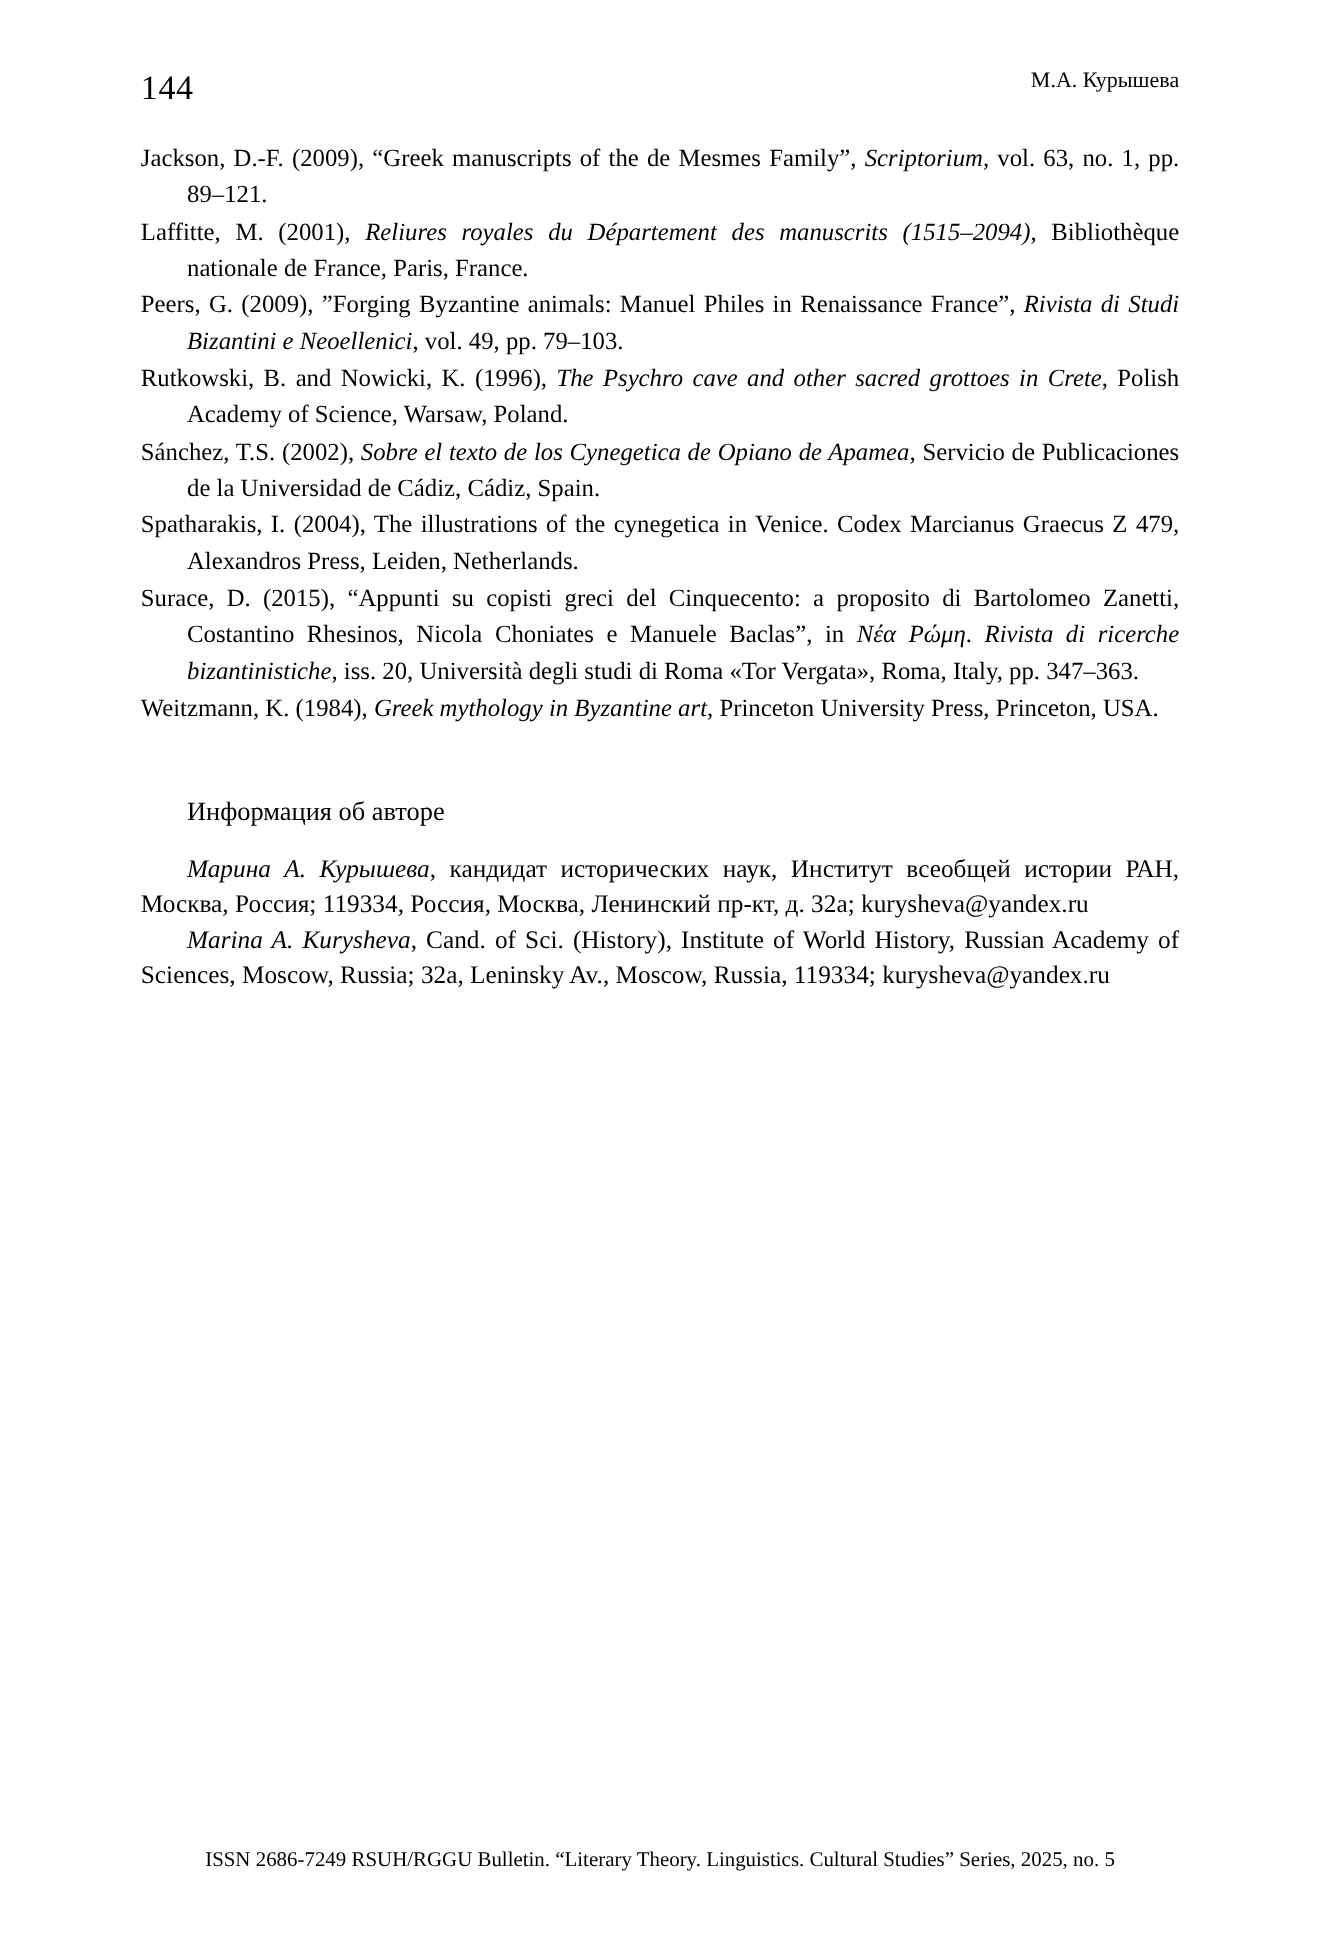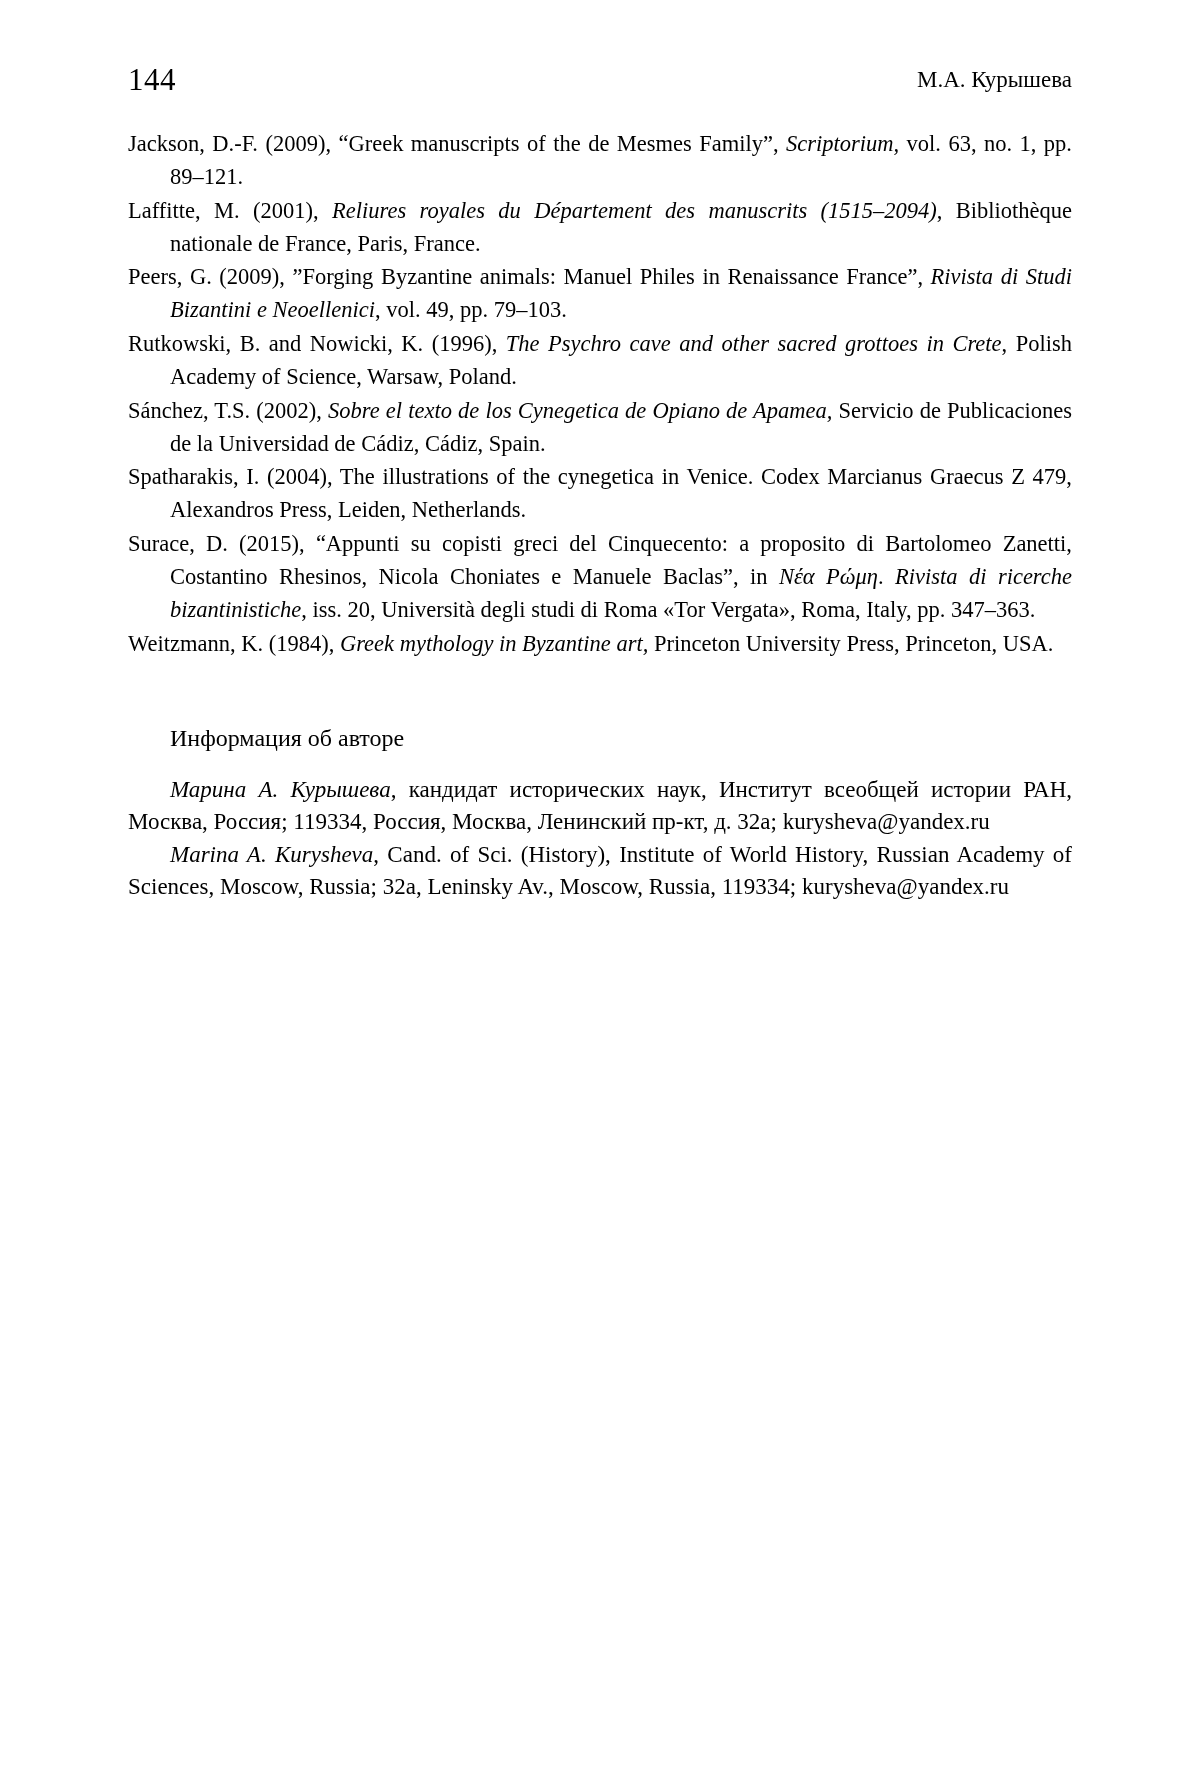--- a/index.html
+++ b/index.html
@@ -25,29 +25,29 @@
   .content {
     position: absolute;
     left: 128px;
     top: 62px;
     width: 944px;
   }
   
   .runhead {
     display: flex;
     justify-content: space-between;
-    align-items: center;
+    align-items: flex-start;
     margin-bottom: 30px;
   }
   .runhead .folio {
     font-size: 31px;
     letter-spacing: 0.5px;
   }
   .runhead .author-rh {
-    font-size: 23px;
+    font-size: 20px;
     margin-left: 28px;
   }
   
   .biblio {
     margin-top: 6px;
   }
   .ref {
     font-size: 22.5px;
     line-height: 1.46;
     text-align: justify;
@@ -112,14 +112,15 @@
         <p class="ref"><span>Weitzmann, K. (1984), </span><i>Greek mythology in Byzantine art,</i><span> Princeton University Press, Princeton, USA.</span></p>
       </div>
 
     <div class="section-heading">Информация об авторе</div>
     <p class="para"><i>Марина А. Курышева</i><span>, кандидат исторических наук, Институт всеобщей истории РАН, Москва, Россия; 119334, Россия, Москва, Ленинский пр-кт, д. 32а; kurysheva@yandex.ru</span></p>
 
     <p class="para"><i>Marina A. Kurysheva</i><span>, Cand. of Sci. (History), Institute of World History, Russian Academy of Sciences, Moscow, Russia; 32a, Leninsky Av., Moscow, Russia, 119334; kurysheva@yandex.ru</span></p>
 
   </div>
 
+  <div class="footer">ISSN 2686-7249  RSUH/RGGU Bulletin. “Literary Theory. Linguistics. Cultural Studies” Series, 2025, no. 5</div>
 
 </div>
 
 </body></html>

